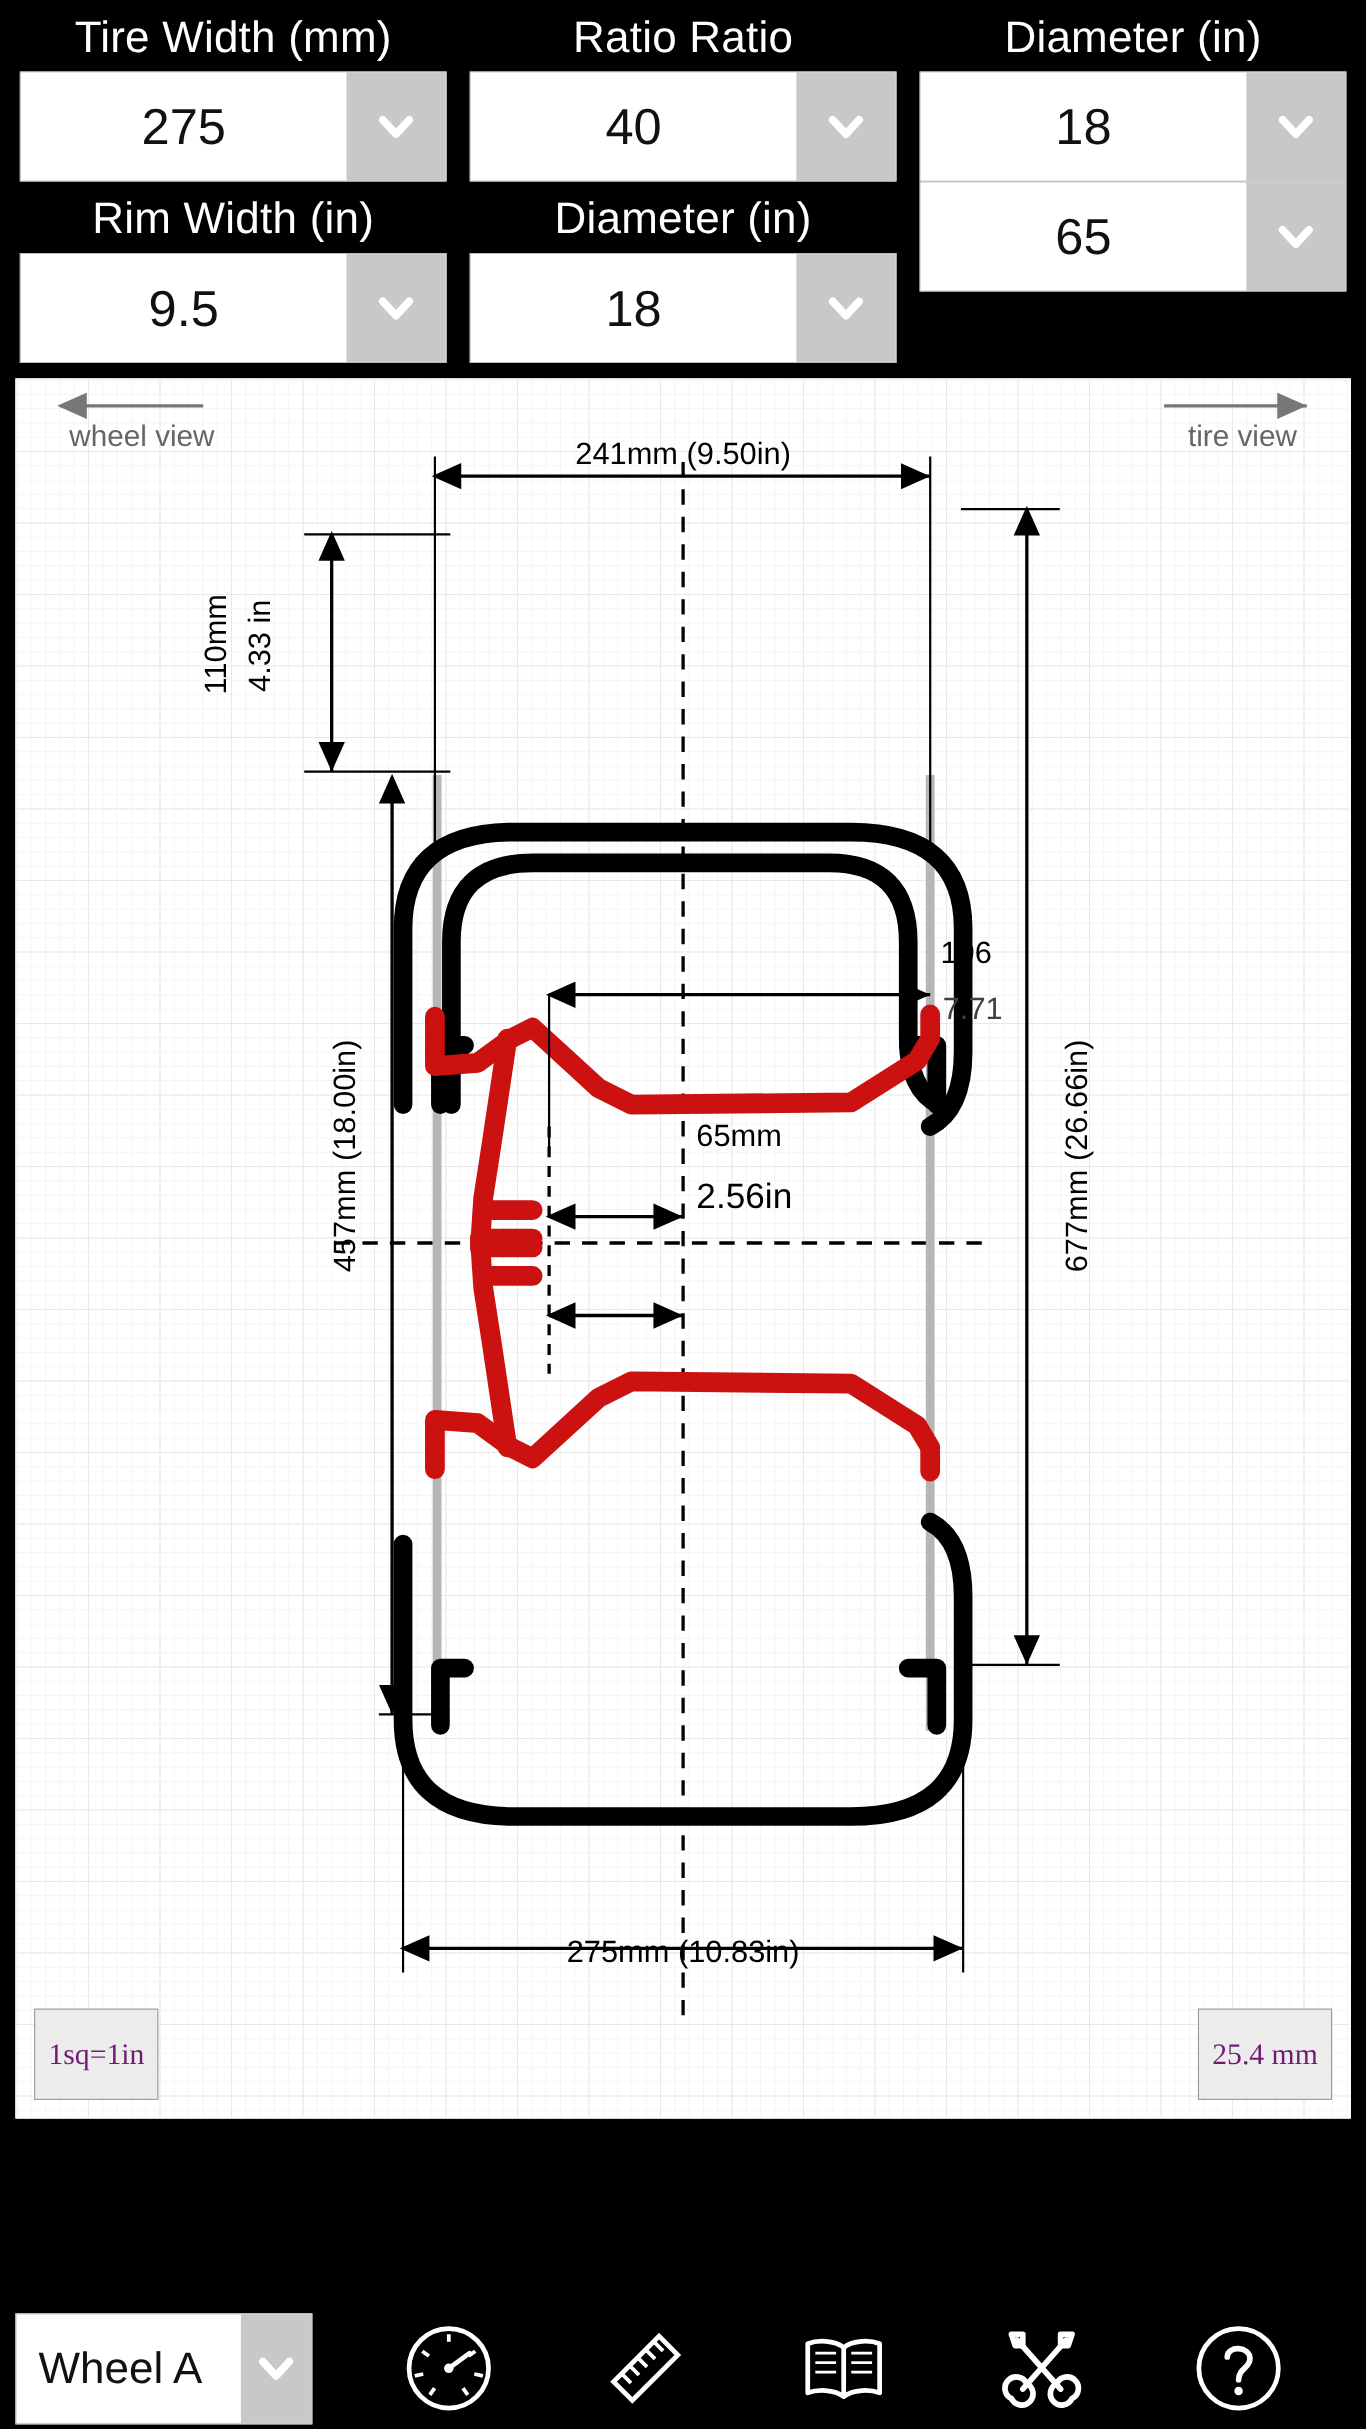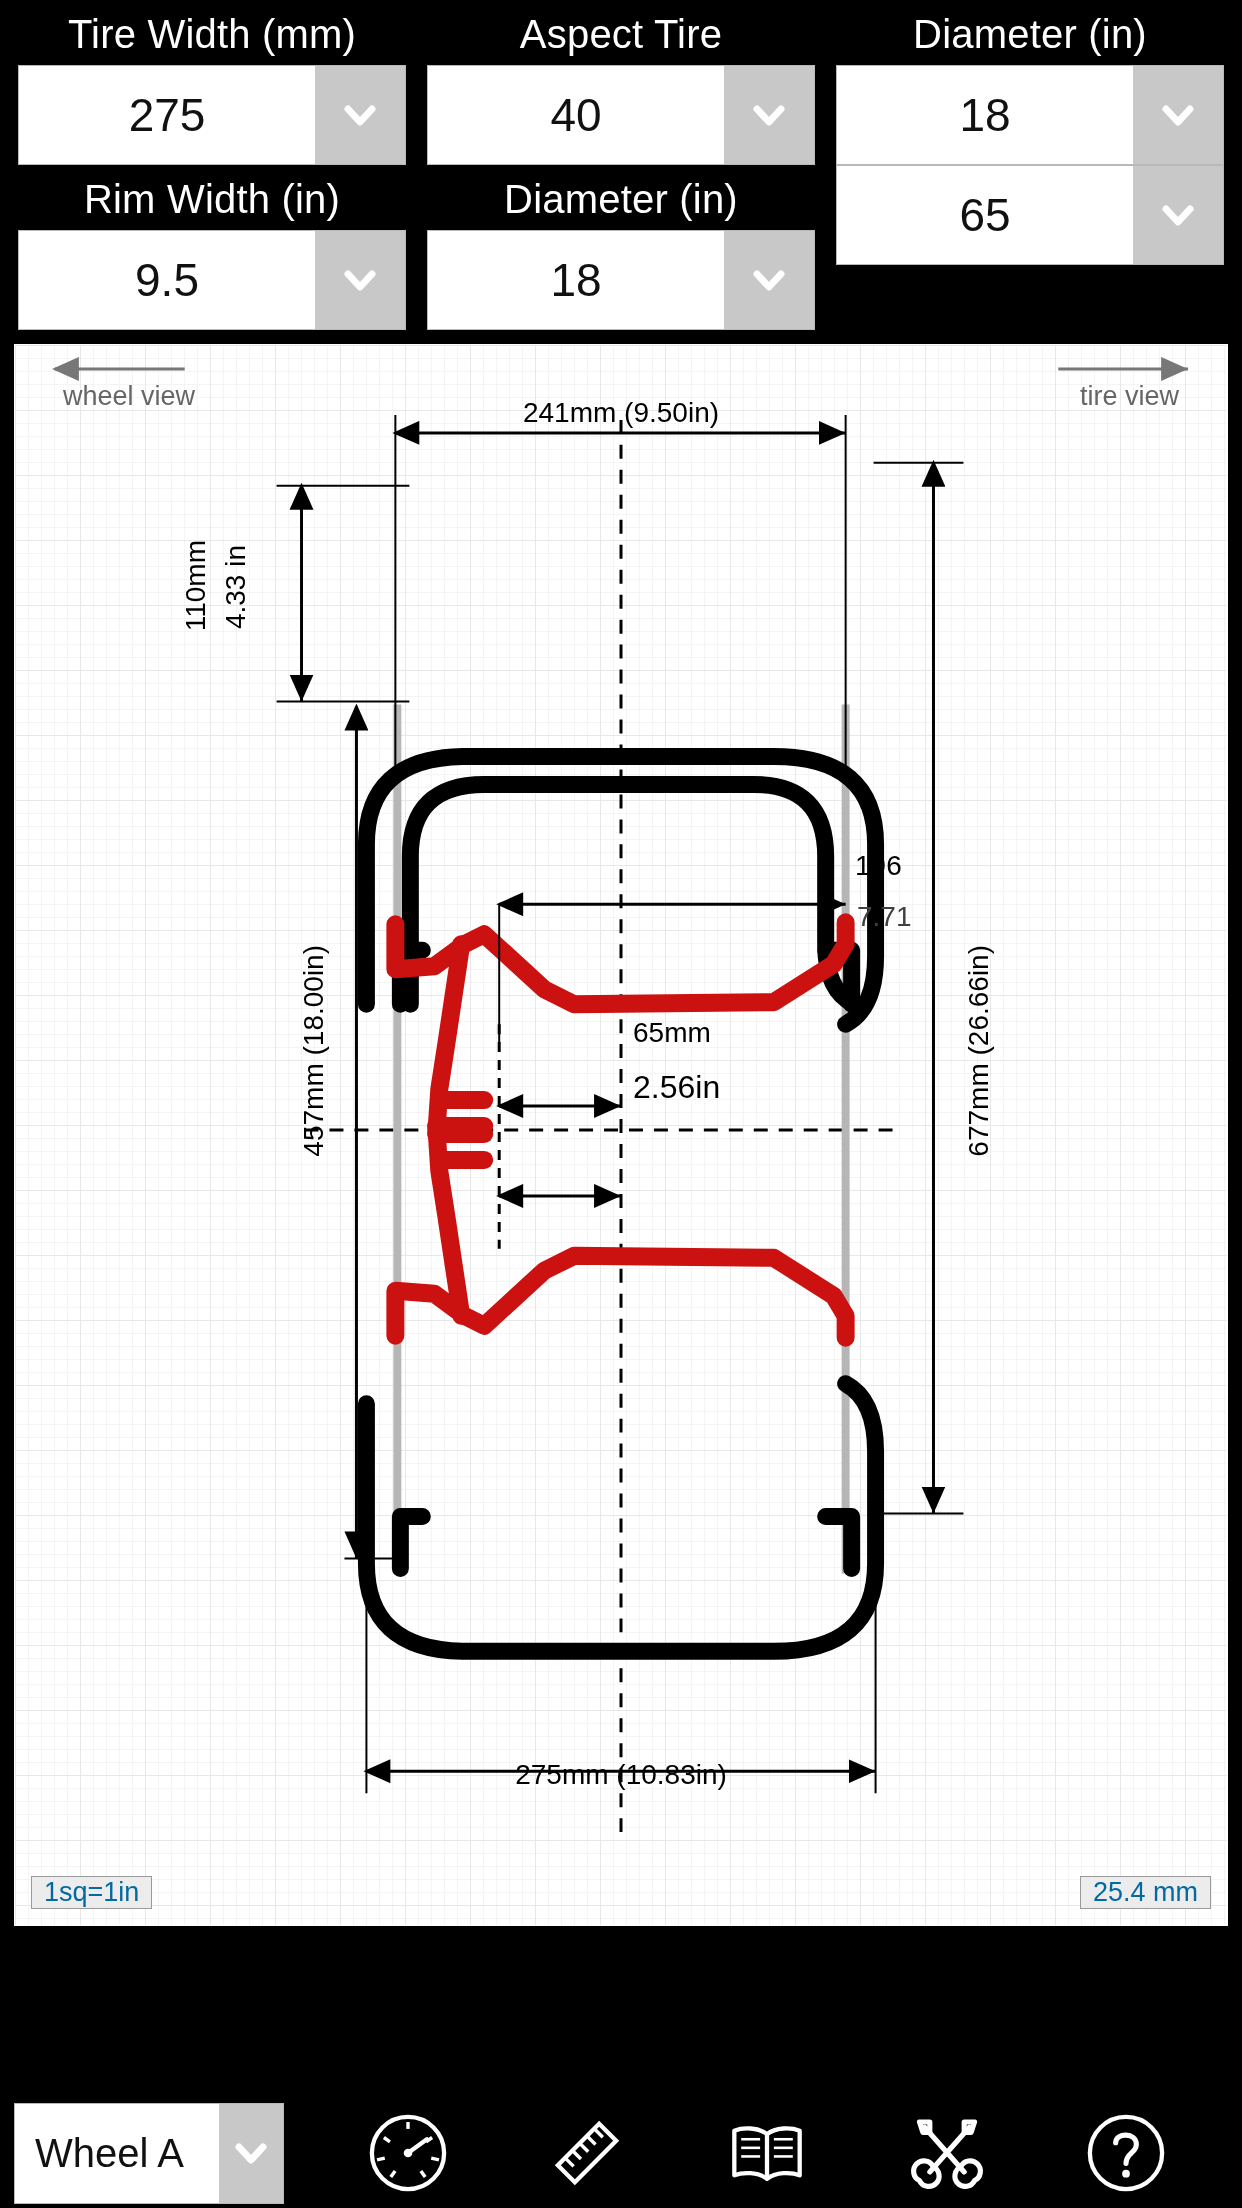--- a/index.html
+++ b/index.html
@@ -100,23 +100,24 @@
     color: #666;
   }
   .view-left { left: 48px; top: 36px; }
   .view-right { right: 48px; top: 36px; }
 
   .badge {
     position: absolute;
     bottom: 16px;
     background: #ececec;
     border: 1px solid #9a9a9a;
-    color: #0369a1;
+    color: #701a75;
     font-size: 27px;
-    padding: 0 12px;
+    padding: 25px 12px;
+    font-family: Liberation Serif, serif;
   }
   .badge-left { left: 16px; }
   .badge-right { right: 16px; }
 
   
   .toolbar {
     position: absolute;
     left: 0;
     bottom: 0;
     width: 1242px;
@@ -177,21 +178,21 @@
         <div class="input-box">
           <div class="input-value">275</div>
           <div class="input-caret">
             <svg class="chev" viewBox="0 0 40 40">
                 <polyline points="8,14 20,27 32,14" fill="none" stroke="#ffffff" stroke-width="7" stroke-linecap="round" stroke-linejoin="round"></polyline>
               </svg>
           </div>
         </div>
       </div>
       <div class="input-cell">
-        <div class="input-label">Aspect Tire</div>
+        <div class="input-label">Ratio Ratio</div>
         <div class="input-box">
           <div class="input-value">40</div>
           <div class="input-caret">
             <svg class="chev" viewBox="0 0 40 40">
                 <polyline points="8,14 20,27 32,14" fill="none" stroke="#ffffff" stroke-width="7" stroke-linecap="round" stroke-linejoin="round"></polyline>
               </svg>
           </div>
         </div>
       </div>
       <div class="input-cell">

